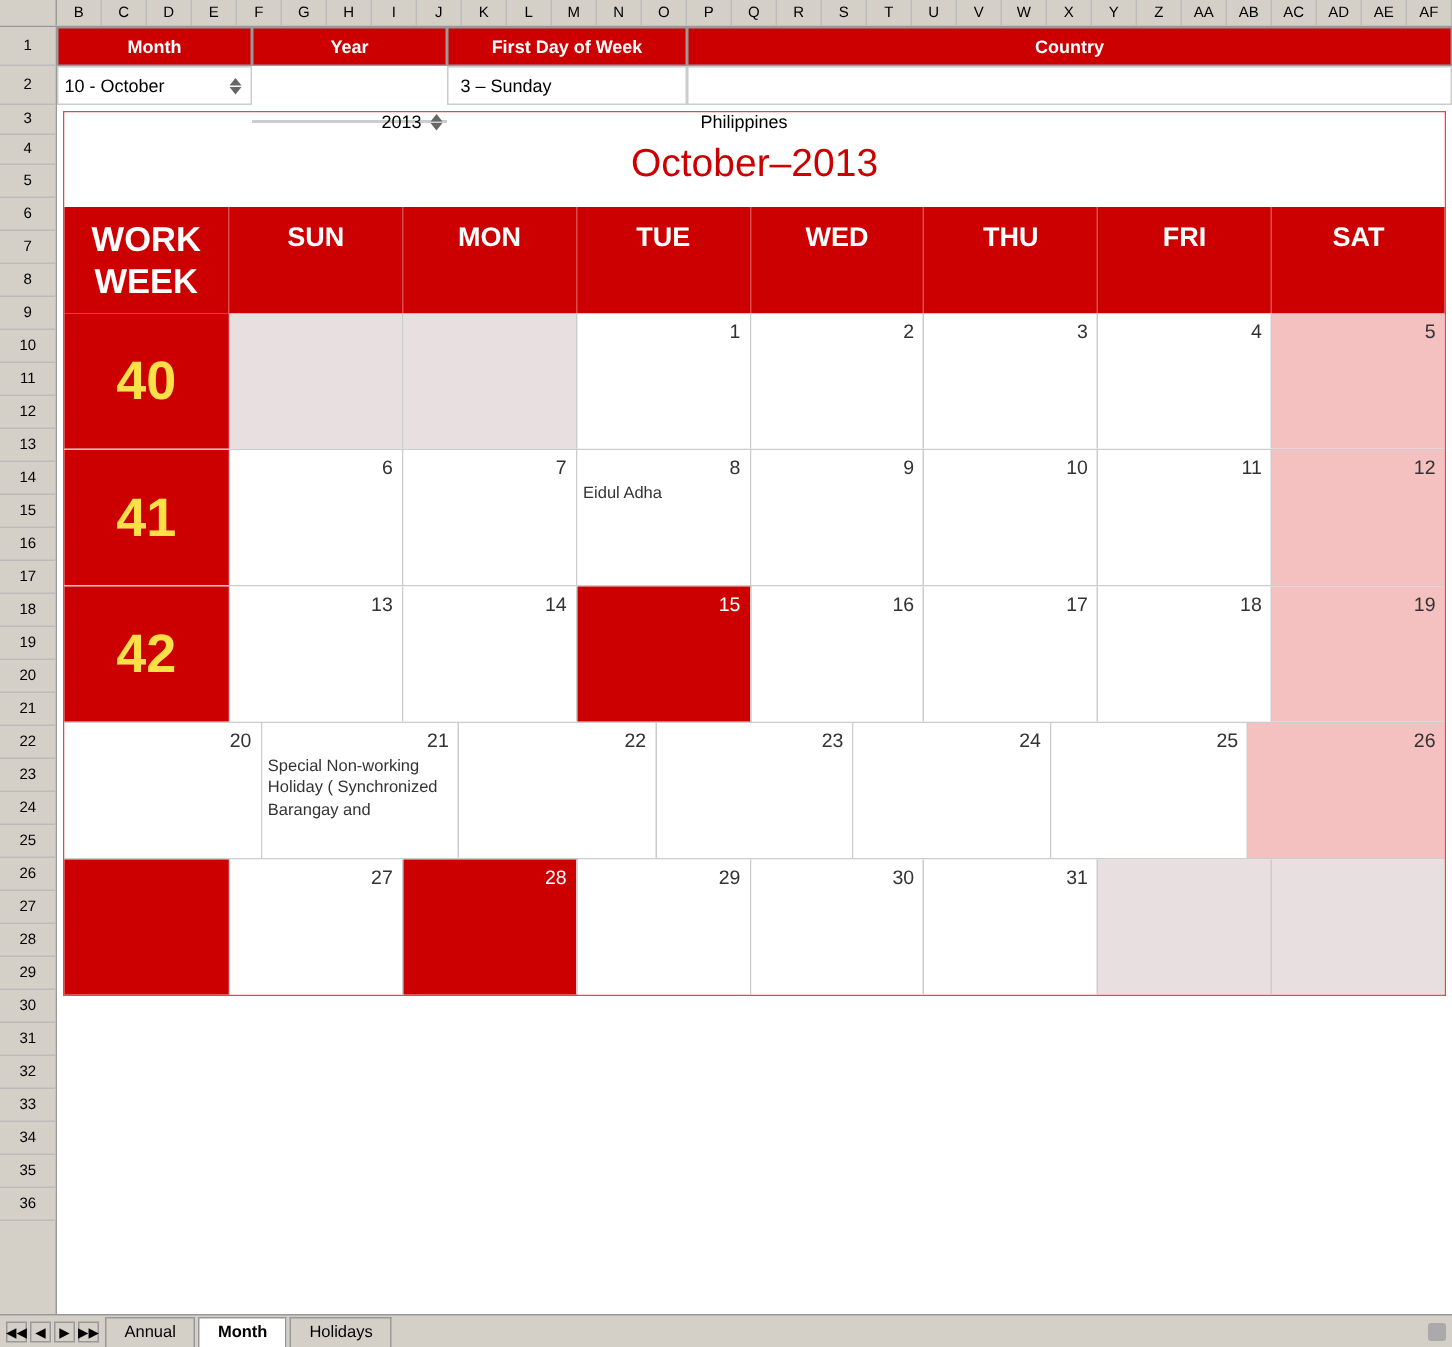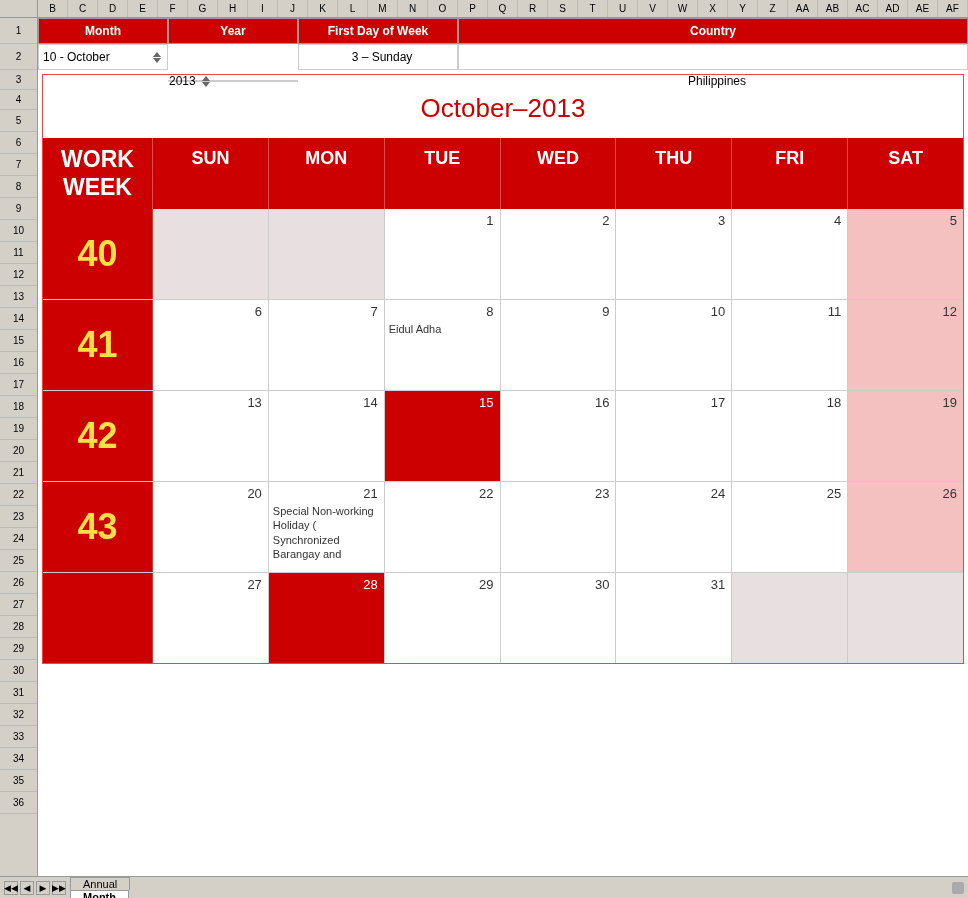--- a/index.html
+++ b/index.html
@@ -99,21 +99,21 @@
     .input-row {
       display: flex;
       height: 26px;
       background: #fff;
     }
     .input-cell {
       border: 1px solid #ccc;
       font-size: 12px;
       display: flex;
       align-items: center;
-      justify-content: center;
+      justify-content: flex-start;
       background: #fff;
     }
     .dropdown-wrapper {
       display: flex;
       align-items: center;
       width: 100%;
       height: 100%;
       padding: 0 4px;
     }
     .dropdown-wrapper span {
@@ -390,21 +390,21 @@
       <div class="input-row">
         <div class="input-cell" style="width:130px; min-width:130px;">
           <div class="dropdown-wrapper">
             <span>10 - October</span>
             <div class="dropdown-arrow">
               <div class="arrow-up"></div>
               <div class="arrow-down"></div>
             </div>
           </div>
         </div>
-        <div class="input-cell" style="width:130px; min-width:130px; justify-content:flex-start;margin-top:36px;">
+        <div class="input-cell" style="width:130px; min-width:130px; justify-content:flex-end;margin-top:36px;">
           <span style="margin-right:4px;">2013</span>
           <div class="dropdown-arrow">
             <div class="arrow-up"></div>
             <div class="arrow-down"></div>
           </div>
         </div>
         <div class="input-cell" style="width:160px; min-width:160px;">
           <span style="padding-left:8px;">3 – Sunday</span>
         </div>
         <div class="input-cell" style="flex:1;">
@@ -492,21 +492,20 @@
                   <div class="day-number">17</div>
                 </div>
                 <div class="cal-day-cell">
                   <div class="day-number">18</div>
                 </div>
                 <div class="cal-day-cell weekend">
                   <div class="day-number">19</div>
                 </div>
               </div>
               <div class="cal-week-row">
-                <div class="cal-week-num">43</div>
                 <div class="cal-day-cell">
                   <div class="day-number">20</div>
                 </div>
                 <div class="cal-day-cell">
                   <div class="day-number">21</div>
                   <div class="day-event">Special Non-working Holiday ( Synchronized Barangay and</div>
                 </div>
                 <div class="cal-day-cell">
                   <div class="day-number">22</div>
                 </div>
@@ -551,21 +550,21 @@
     </div>
   </div>
 
   <div class="bottom-bar">
     <div class="nav-arrows">
       <div class="nav-arrow-btn">◀◀</div>
       <div class="nav-arrow-btn">◀</div>
       <div class="nav-arrow-btn">▶</div>
       <div class="nav-arrow-btn">▶▶</div>
     </div>
-    <div id="tab-bar" style="display:flex; align-items:flex-start; height:100%; margin-left:4px;flex-direction:column;">
+    <div id="tab-bar" style="display:flex; align-items:center; height:100%; margin-left:4px;">
         <div class="tab">Annual</div>
         <div class="tab active">Month</div>
         <div class="tab">Holidays</div>
       </div>
     <div style="flex:1;"></div>
     <div class="scroll-indicator"></div>
   </div>
 
 </div>
 

